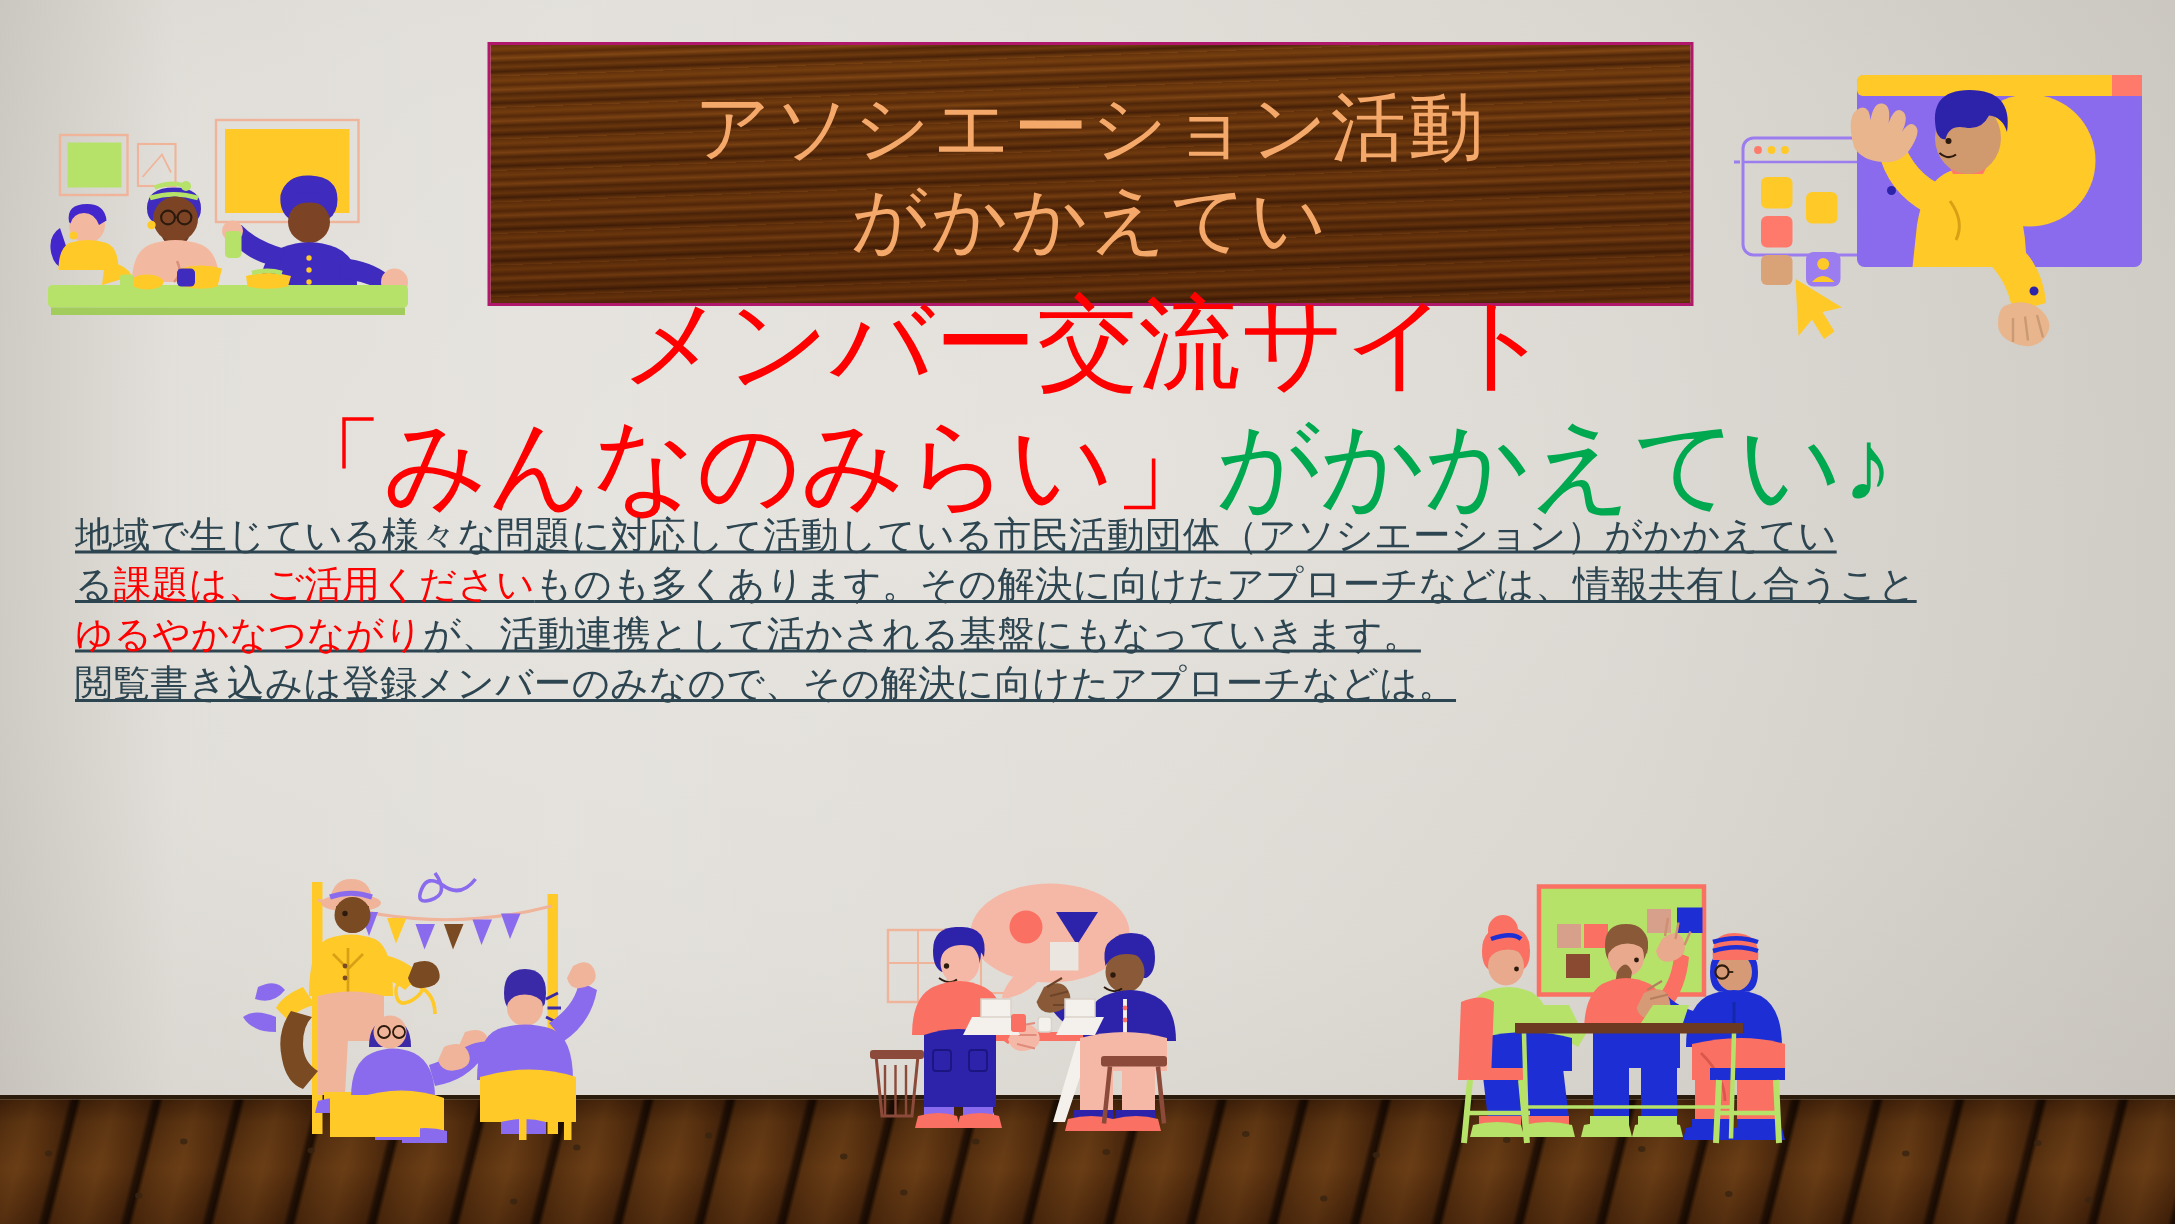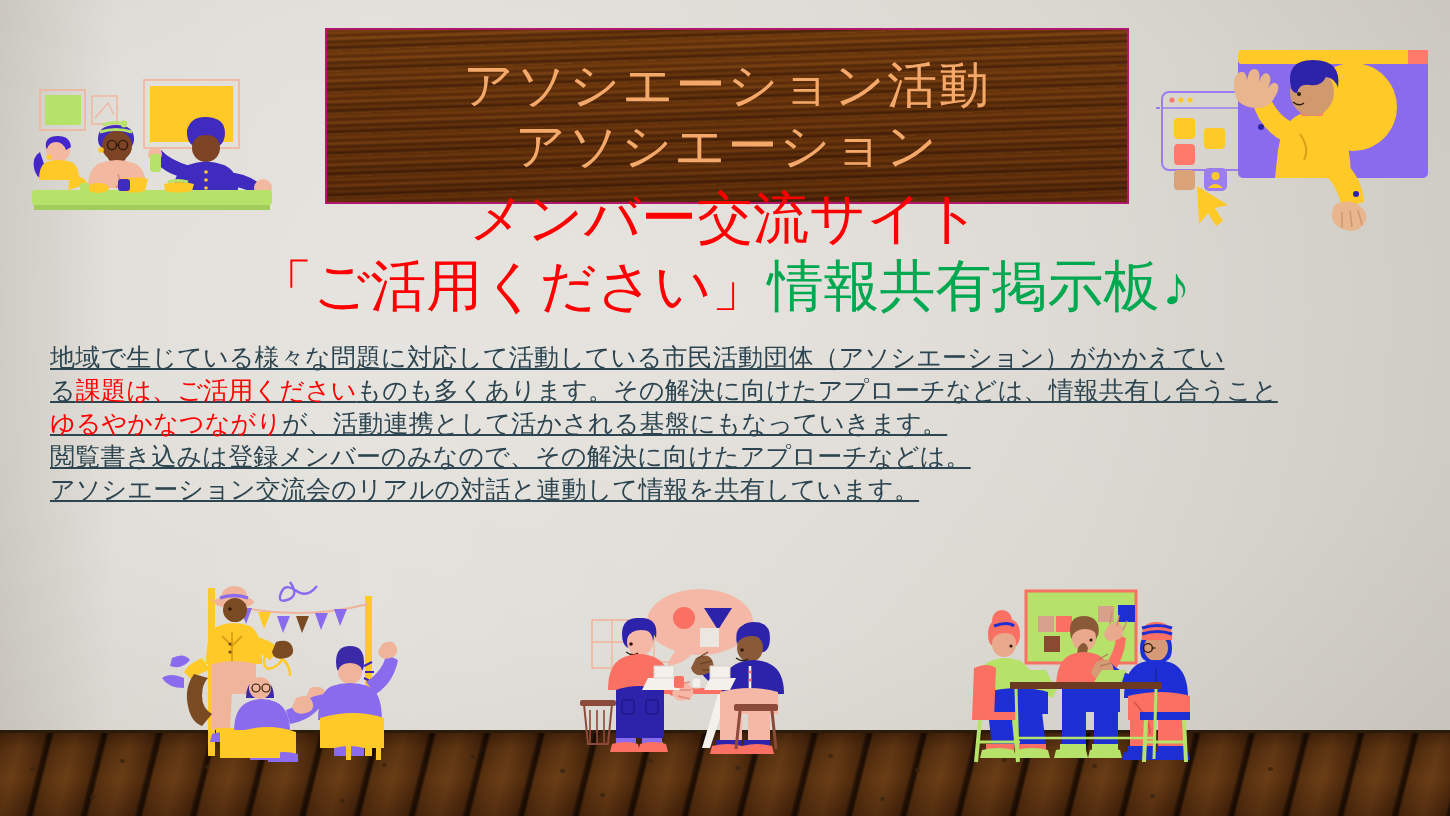--- a/index.html
+++ b/index.html
@@ -64,21 +64,21 @@
     font-size:50px;
     line-height:1.22;
     letter-spacing:2px;
     white-space:nowrap;
     font-weight:400;
     text-shadow:0 0 1px rgba(120,60,20,.5);
   }
 
   
   #headline { position:absolute; left:0; top:192px; width:1450px; text-align:center; }
-  .h-line { white-space:nowrap; line-height:1.10; font-size:56px; font-weight:400;font-family:Liberation Mono, monospace; }
+  .h-line { white-space:nowrap; line-height:1.10; font-size:68px; font-weight:400; }
   #h-red-1 { color:#ff0000; }
   #h-line-2 { margin-top:6px; }
   .h-red { color:#ff0000; }
   .h-green { color:#00a850; }
 
   
   #body-copy {
     position:absolute; left:50px; top:341px; width:1360px;
     color:#2d4550;
     font-size:25px;
@@ -225,36 +225,35 @@
 
       <path d="M182 138 q20 16 22 42 l-22 6 q-4 -22 -18 -34z" fill="#ffc928"></path>
       <circle cx="196" cy="172" r="3" fill="#2d23ab"></circle>
       <path d="M176 182 q14 -6 24 2 q10 9 4 18 q-6 9 -18 6 q-14 -4 -14 -14 q0 -9 4 -12z" fill="#e8b58d"></path>
       <path d="M182 190 l0 16 M190 189 l2 16 M198 188 l4 15" stroke="#c99a74" stroke-width="1.6"></path>
     </svg>
   </div>
 
   <div id="banner">
     <div class="banner-line">アソシエーション活動</div>
-    <div class="banner-line">アソシエーション</div>
+    <div class="banner-line">がかかえてい</div>
   </div>
 
   <div id="headline">
     <div class="h-line" id="h-red-1">メンバー交流サイト</div>
     <div class="h-line" id="h-line-2">
-      <span class="h-red">「ご活用ください」</span><span class="h-green">情報共有掲示板♪</span>
+      <span class="h-red">「みんなのみらい」</span><span class="h-green">がかかえてい♪</span>
     </div>
   </div>
 
   <div id="body-copy">
       <p><span>地域で生じている様々な問題に対応して活動している市民活動団体（アソシエーション）がかかえてい</span></p>
       <p><span>る</span><span class="em">課題は、ご活用ください</span><span>ものも多くあります。その解決に向けたアプローチなどは、情報共有し合うこと</span></p>
       <p><span class="em">ゆるやかなつながり</span><span>が、活動連携として活かされる基盤にもなっていきます。</span></p>
       <p><span>閲覧書き込みは登録メンバーのみなので、その解決に向けたアプローチなどは。</span></p>
-      <p><span>アソシエーション交流会のリアルの対話と連動して情報を共有しています。</span></p>
     </div>
 
   <div class="illus" style="left:150px; top:570px; width:280px; height:200px;">
     <svg width="280" height="200" viewBox="0 0 280 200">
 
       <rect x="58" y="18" width="7" height="168" fill="#ffc928"></rect>
       <rect x="215" y="26" width="7" height="160" fill="#ffc928"></rect>
 
       <path d="M62 30 q78 24 156 4" stroke="#f0b49a" stroke-width="2" fill="none"></path>
       <path d="M90 38 l12 0 l-6 16z" fill="#8a6bee"></path>

